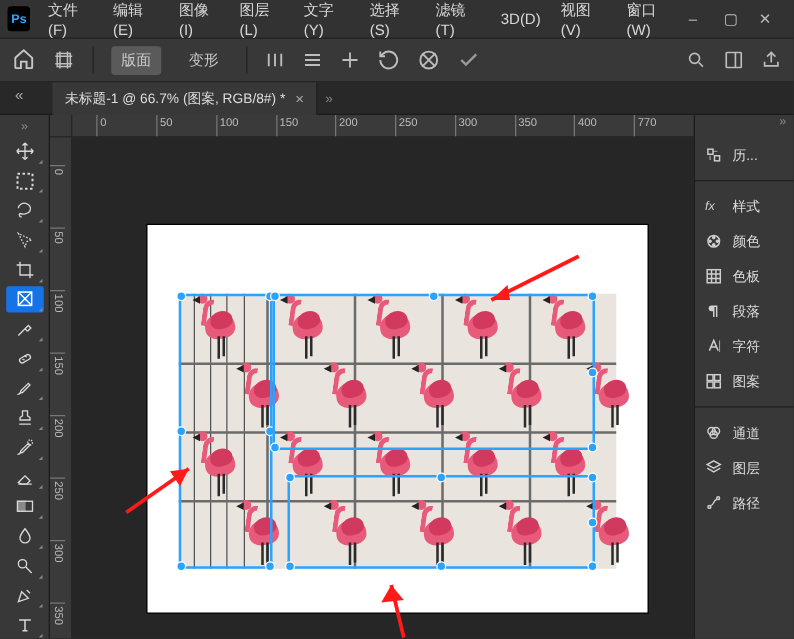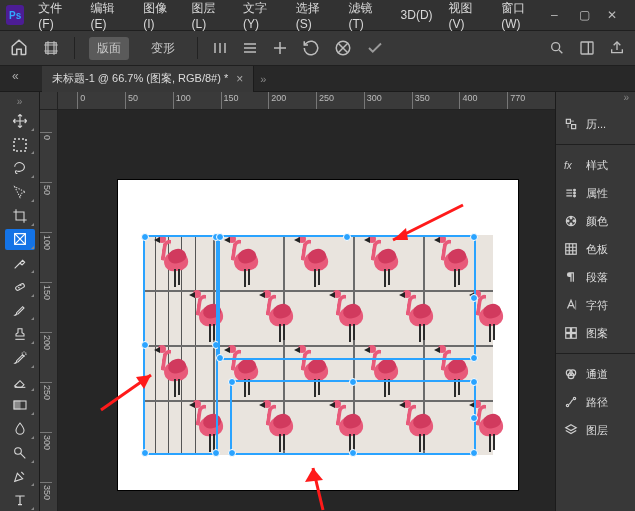--- a/index.html
+++ b/index.html
@@ -1,20 +1,20 @@
 <!DOCTYPE html>
 <html><head>
 <meta charset="utf-8">
 <style>
   * { margin: 0; padding: 0; box-sizing: border-box; user-select: none; }
   body { width: 635px; height: 511px; background: #323232; font-family: "Microsoft YaHei", sans-serif; color: #e8e8e8; font-size: 12px; overflow: hidden; }
 
   
   .menubar { height: 30px; background: #323232; display: flex; align-items: center; padding: 0 6px; gap: 4px; }
-  .ps-logo { width: 20px; height: 20px; background:#4c1d95; color:#31a8ff; font-weight:bold; font-size:10px; display:flex;align-items:center;justify-content:center;border-radius:3px; margin-right:4px;}
+  .ps-logo { width: 20px; height: 20px; background:#000000; color:#31a8ff; font-weight:bold; font-size:10px; display:flex;align-items:center;justify-content:center;border-radius:3px; margin-right:4px;}
   .menu-item { padding: 4px 6px; color:#d8d8d8; cursor:default; font-size:12px; }
   .menubar-right { margin-left:auto; display:flex; gap:14px; padding-right:8px; color:#bbb;}
   .win-btn { width:14px; cursor:default;}
 
   
   .optionsbar { height: 36px; background:#383838; border-top:1px solid #1f1f1f; border-bottom:1px solid #1f1f1f; display:flex; align-items:center; padding:0 10px; gap:14px; }
   .home-icon { color:#c8c8c8; }
   .vsep { width:1px; height:22px; background:#222; }
   .opt-btn { color:#c8c8c8; padding:3px 8px; border-radius:3px; font-size:12px;}
   .opt-btn.selected { background:#5a5a5a; }
@@ -590,31 +590,20 @@
     <div class="dock-group" id="dg2">
         <div class="dock-item">
           <span class="ic">
             <span style="font-style:italic;font-size:10px">fx</span>
           </span>
           <span>样式</span>
         </div>
         <div class="dock-item">
           <span class="ic">
             <svg width="14" height="14" viewBox="0 0 24 24" fill="none" stroke="currentColor" stroke-width="2">
-              <path d="M4 7h10M4 12h10M4 17h10"></path>
-              <circle cx="18" cy="7" r="1.5" fill="currentColor"></circle>
-              <circle cx="18" cy="12" r="1.5" fill="currentColor"></circle>
-              <circle cx="18" cy="17" r="1.5" fill="currentColor"></circle>
-            </svg>
-          </span>
-          <span>属性</span>
-        </div>
-        <div class="dock-item">
-          <span class="ic">
-            <svg width="14" height="14" viewBox="0 0 24 24" fill="none" stroke="currentColor" stroke-width="2">
               <circle cx="12" cy="12" r="8"></circle>
               <circle cx="12" cy="7" r="1.5" fill="currentColor"></circle>
               <circle cx="17" cy="12" r="1.5" fill="currentColor"></circle>
               <circle cx="12" cy="17" r="1.5" fill="currentColor"></circle>
               <circle cx="7" cy="12" r="1.5" fill="currentColor"></circle>
             </svg>
           </span>
           <span>颜色</span>
         </div>
         <div class="dock-item">
@@ -662,32 +651,32 @@
               <circle cx="9" cy="10" r="5"></circle>
               <circle cx="15" cy="10" r="5"></circle>
               <circle cx="12" cy="15" r="5"></circle>
             </svg>
           </span>
           <span>通道</span>
         </div>
         <div class="dock-item">
           <span class="ic">
             <svg width="14" height="14" viewBox="0 0 24 24" fill="none" stroke="currentColor" stroke-width="2">
+              <path d="M12 3l9 5-9 5-9-5z"></path>
+              <path d="M3 13l9 5 9-5"></path>
+            </svg>
+          </span>
+          <span>图层</span>
+        </div>
+        <div class="dock-item">
+          <span class="ic">
+            <svg width="14" height="14" viewBox="0 0 24 24" fill="none" stroke="currentColor" stroke-width="2">
               <circle cx="6" cy="18" r="2"></circle>
               <circle cx="18" cy="6" r="2"></circle>
               <path d="M8 16c4 0 4-8 8-8"></path>
             </svg>
           </span>
           <span>路径</span>
         </div>
-        <div class="dock-item">
-          <span class="ic">
-            <svg width="14" height="14" viewBox="0 0 24 24" fill="none" stroke="currentColor" stroke-width="2">
-              <path d="M12 3l9 5-9 5-9-5z"></path>
-              <path d="M3 13l9 5 9-5"></path>
-            </svg>
-          </span>
-          <span>图层</span>
-        </div>
       </div>
   </div>
 
 </div>
 
 </body></html>

